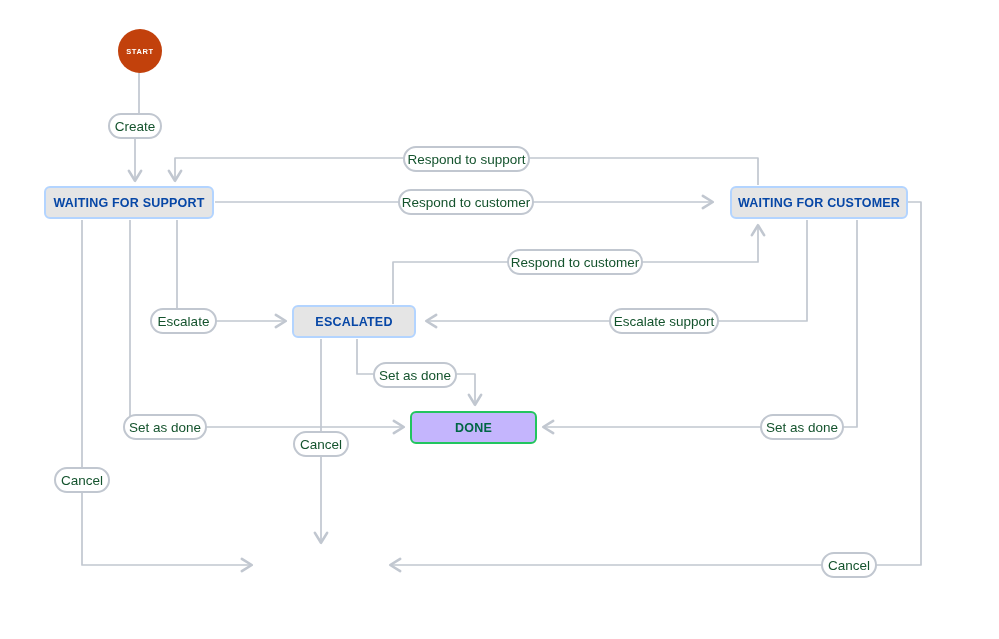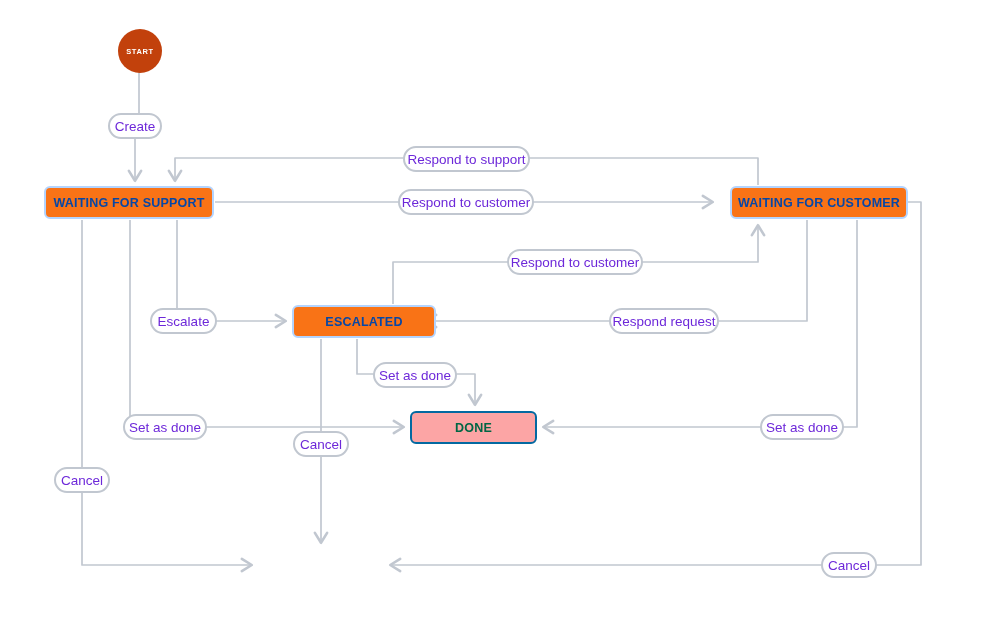--- a/index.html
+++ b/index.html
@@ -40,35 +40,35 @@
     letter-spacing: 0.6px;
   }
   .status {
     height: 33px;
     border-radius: 6px;
     font-size: 12.5px;
     font-weight: bold;
     letter-spacing: 0.2px;
   }
   .status.blue {
-    background: #f97316;
+    background: #e5e5e5;
     border: 2px solid #B3D4FF;
     color: #0747A6;
   }
   .status.green {
-    background: #fca5a5;
-    border: 2px solid #0369a1;
+    background: #c4b5fd;
+    border: 2px solid #22c55e;
     color: #006644;
   }
   .pill {
     height: 26px;
     background: #ffffff;
     border: 2px solid #C1C7D0;
     border-radius: 14px;
-    color: #6d28d9;
+    color: #14532d;
     font-size: 13.5px;
     padding: 0 10px;
   }
 </style>
 </head>
 <body>
 
 <div class="canvas">
 
   <svg class="connectors" viewBox="0 0 999 639" xmlns="http://www.w3.org/2000/svg">
@@ -99,21 +99,21 @@
   </div>
 
   <div class="node status blue" style="left:44px; top:186px; width:170px;">
     <span>WAITING FOR SUPPORT</span>
   </div>
 
   <div class="node status blue" style="left:718px; top:186px; width:178px;margin-left:12px;">
     <span>WAITING FOR CUSTOMER</span>
   </div>
 
-  <div class="node status blue" style="left:292px; top:305px; width:144px;">
+  <div class="node status blue" style="left:292px; top:305px; width:124px;">
     <span>ESCALATED</span>
   </div>
 
   <div class="node status green" style="left:410px; top:411px; width:127px;">
     <span>DONE</span>
   </div>
 
 
   <div class="node pill" style="left:108px; top:113px; width:54px;">
     <span>Create</span>
@@ -129,21 +129,21 @@
 
   <div class="node pill" style="left:507px; top:249px; width:136px;">
     <span>Respond to customer</span>
   </div>
 
   <div class="node pill" style="left:150px; top:308px; width:67px;">
     <span>Escalate</span>
   </div>
 
   <div class="node pill" style="left:609px; top:308px; width:110px;">
-    <span>Respond request</span>
+    <span>Escalate support</span>
   </div>
 
   <div class="node pill" style="left:373px; top:362px; width:84px;">
     <span>Set as done</span>
   </div>
 
   <div class="node pill" style="left:123px; top:414px; width:84px;">
     <span>Set as done</span>
   </div>
 

